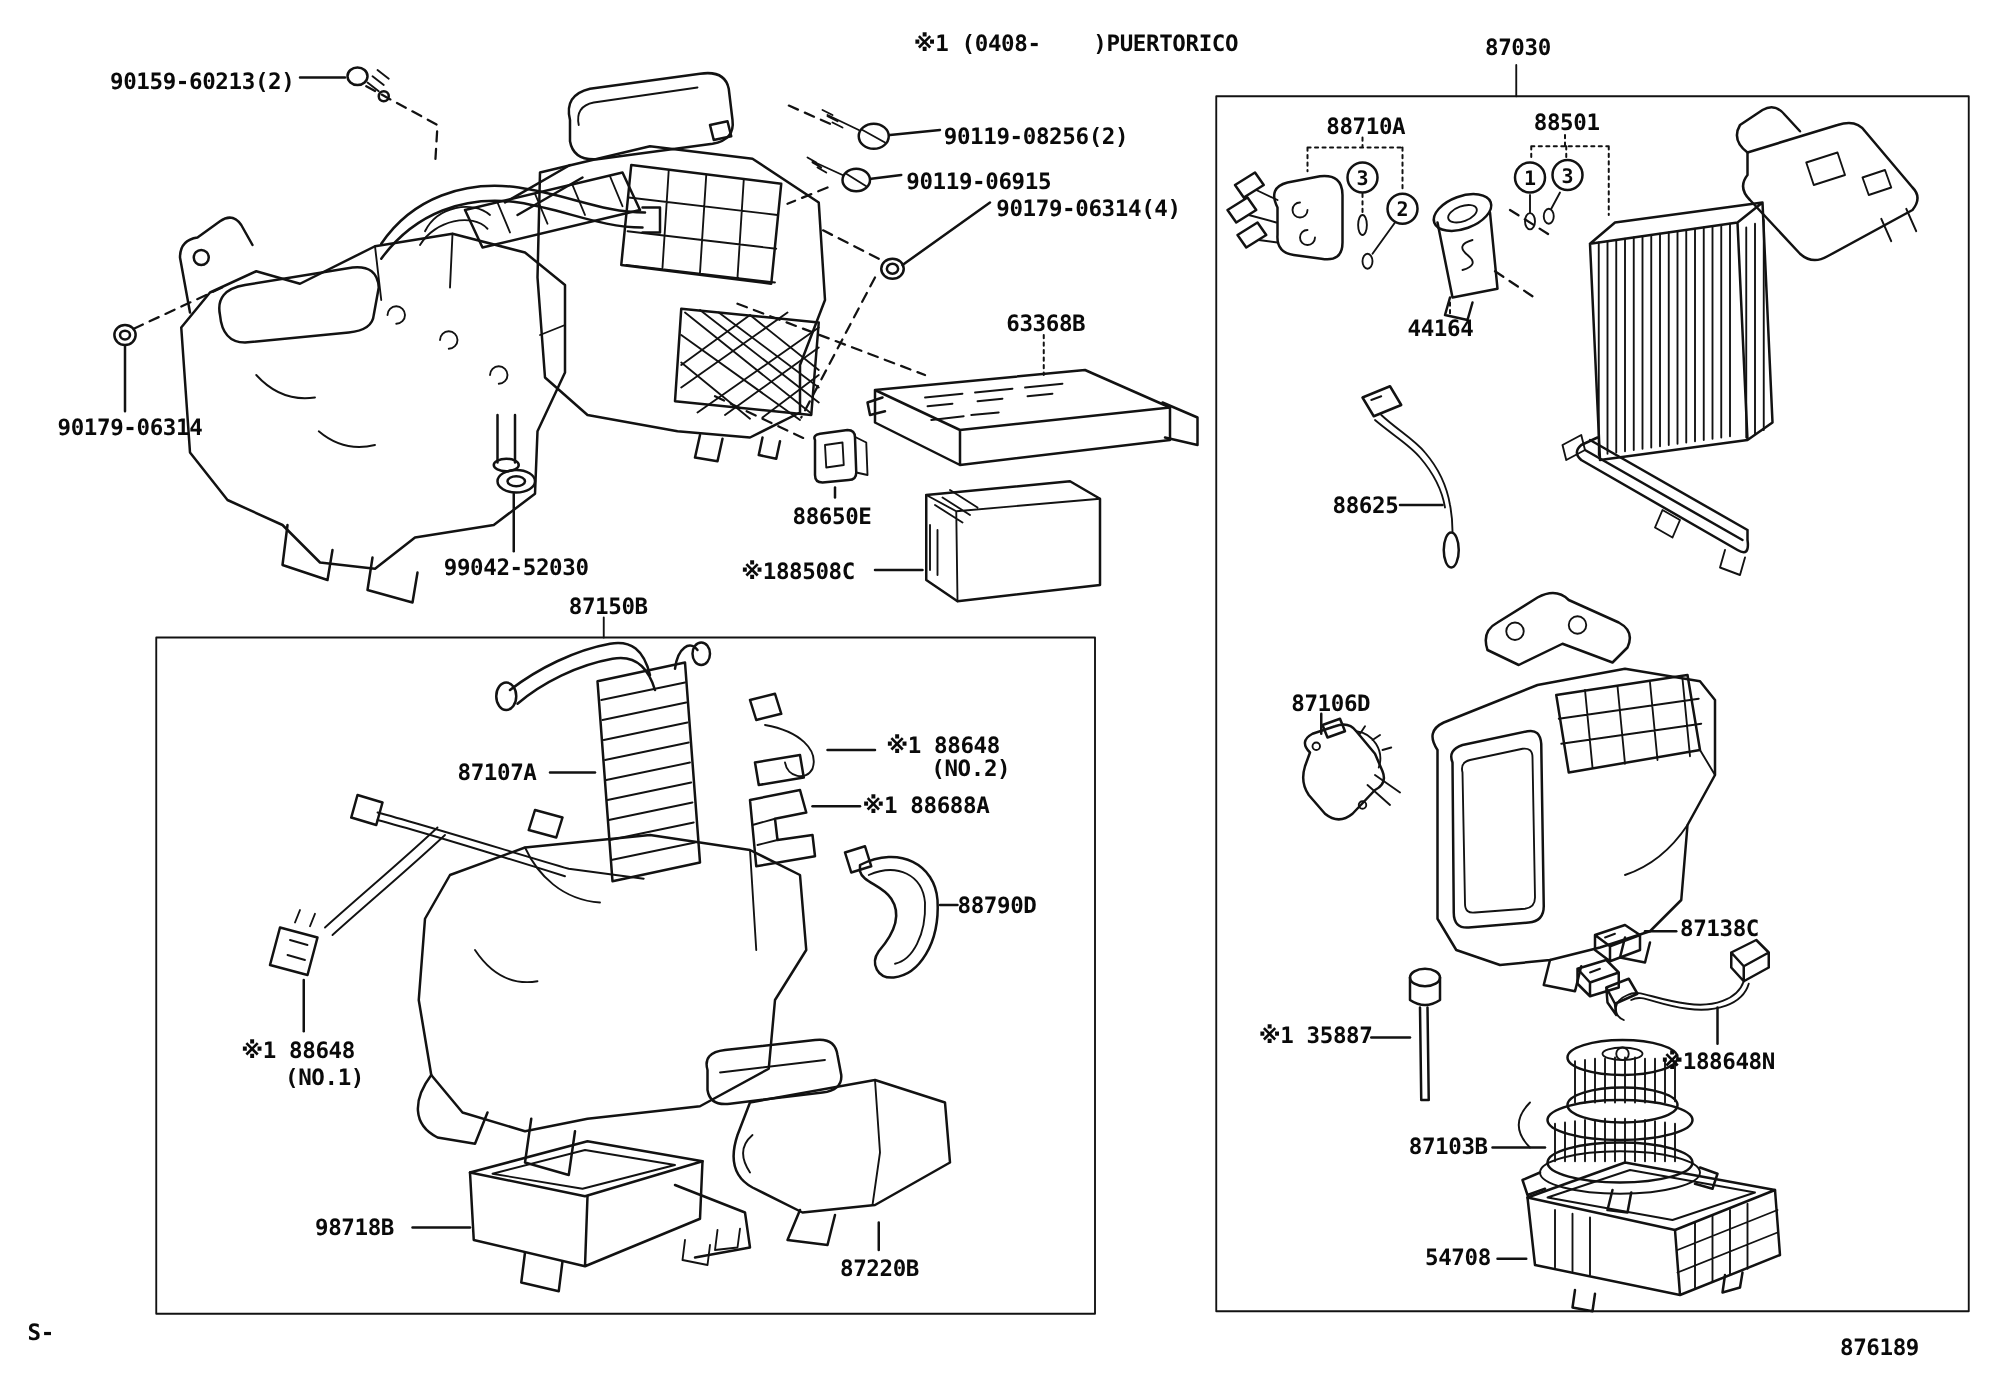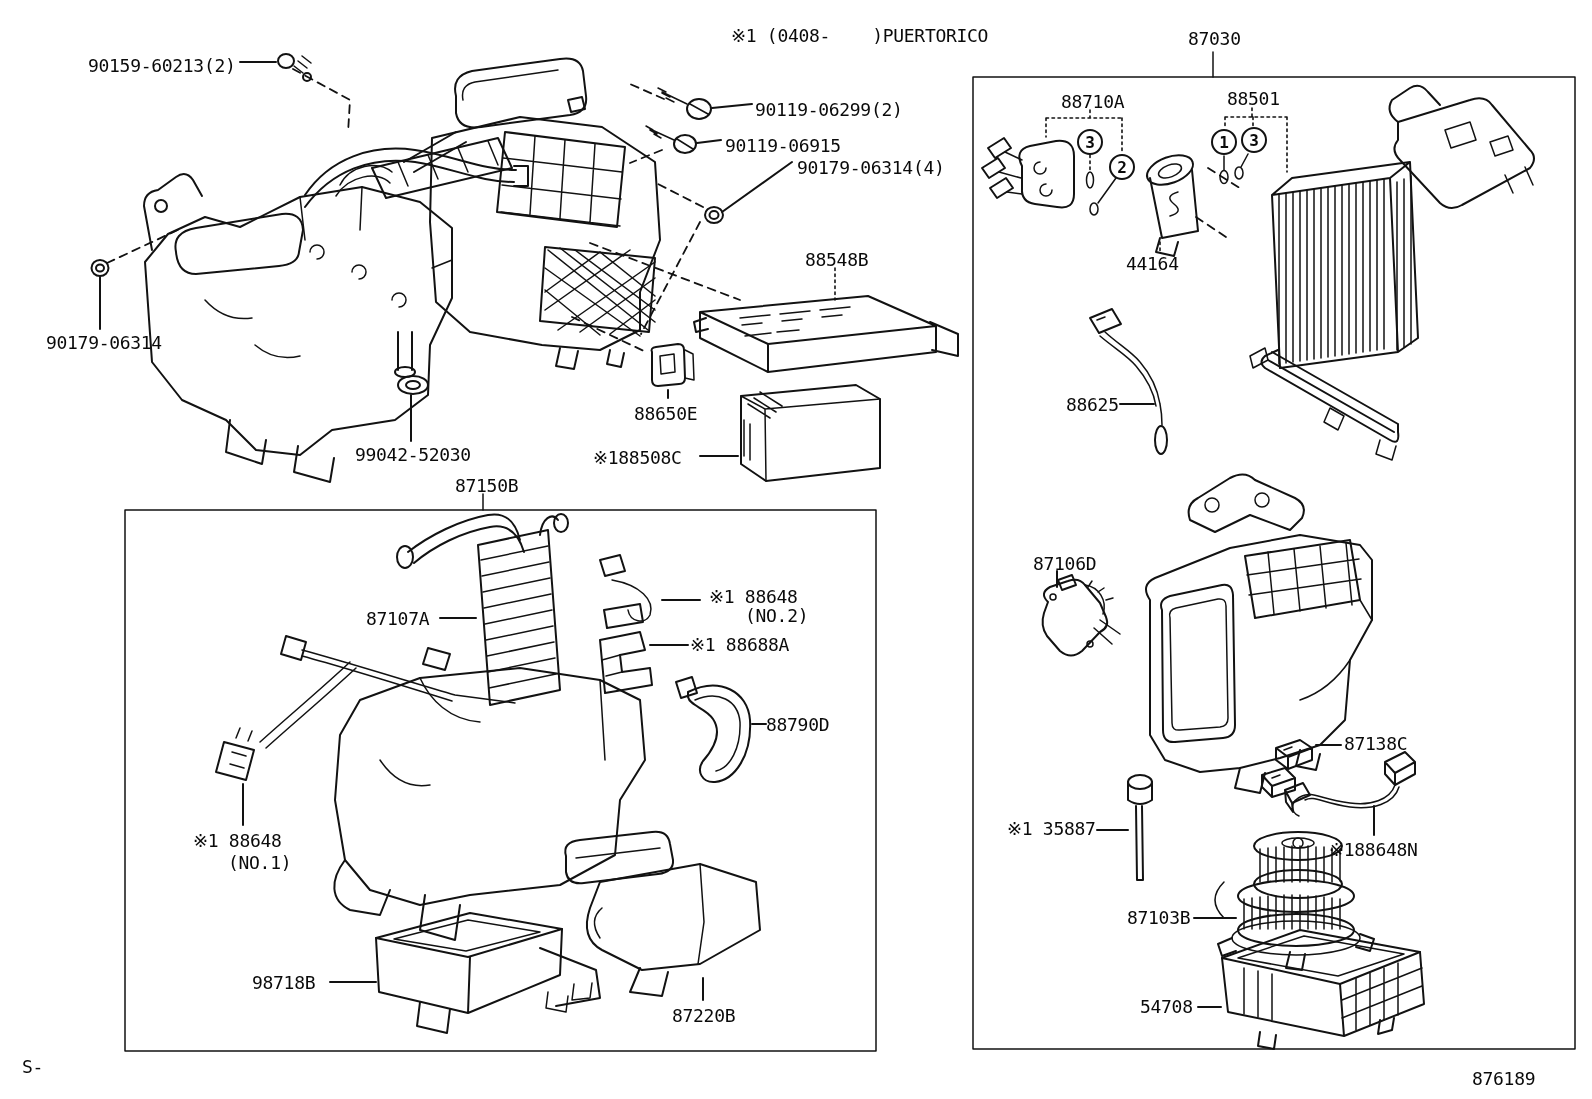--- a/index.html
+++ b/index.html
@@ -3,21 +3,21 @@
 <meta charset="utf-8">
 <style>
   html,body{margin:0;padding:0;background:#fff;}
   #stage{position:relative;width:1592px;height:1099px;background:#fff;overflow:hidden;
          font-family:"DejaVu Sans Mono","DejaVu Sans",monospace;}
   #art{position:absolute;left:0;top:0;}
   .ln{stroke:#121212;fill:none;stroke-width:2;stroke-linecap:round;stroke-linejoin:round;}
   .thin{stroke-width:1.5;}
   .dash{stroke-dasharray:8 6;stroke-width:1.8;}
   .dot{stroke-dasharray:2.5 3.5;stroke-width:1.6;}
-  .lbl{position:absolute;color:#0a0a0a;font-size:18px;font-weight:normal;letter-spacing:-0.3px;
+  .lbl{position:absolute;color:#0a0a0a;font-size:18px;font-weight:bold;letter-spacing:-0.3px;
        white-space:pre;line-height:1.05;}
   .co{position:absolute;width:26px;height:26px;border:2px solid #121212;border-radius:50%;
       display:flex;align-items:center;justify-content:center;font-size:16px;font-weight:bold;
       color:#0a0a0a;box-sizing:border-box;background:#fff;}
 </style>
 </head>
 <body>
 
 <div id="stage">
 
@@ -275,24 +275,24 @@
     <path class="thin" d="M1356,978 v52 m14,-57 v52 m14,-57 v52 m14,-57 v52 M1342,1000 l80,-32 m-80,50 l80,-32"></path>
     <path class="thin" d="M1244,968 v46 m14,-43 v46 m14,-43 v46"></path>
     <path d="M1260,1032 l-2,14 l16,3 l2,-14 M1380,1020 l-2,14 l14,-4 l2,-12"></path>
     <path d="M1198,1007 L1221,1007"></path>
   </g>
 </svg>
 
   <div class="lbl" style="left:88px;top:57px">90159-60213(2)</div>
   <div class="lbl" style="left:46px;top:334px">90179-06314</div>
   <div class="lbl" style="left:731px;top:27px">※1 (0408-    )PUERTORICO</div>
-  <div class="lbl" style="left:755px;top:101px">90119-06299(2)</div>
+  <div class="lbl" style="left:755px;top:101px">90119-08256(2)</div>
   <div class="lbl" style="left:725px;top:137px">90119-06915</div>
   <div class="lbl" style="left:797px;top:159px">90179-06314(4)</div>
-  <div class="lbl" style="left:805px;top:251px">88548B</div>
+  <div class="lbl" style="left:805px;top:251px">63368B</div>
   <div class="lbl" style="left:634px;top:405px">88650E</div>
   <div class="lbl" style="left:593px;top:449px">※188508C</div>
   <div class="lbl" style="left:355px;top:446px">99042-52030</div>
   <div class="lbl" style="left:455px;top:477px">87150B</div>
   <div class="lbl" style="left:366px;top:610px">87107A</div>
   <div class="lbl" style="left:709px;top:588px">※1 88648</div>
   <div class="lbl" style="left:745px;top:607px">(NO.2)</div>
   <div class="lbl" style="left:690px;top:636px">※1 88688A</div>
   <div class="lbl" style="left:766px;top:716px">88790D</div>
   <div class="lbl" style="left:193px;top:832px">※1 88648</div>

